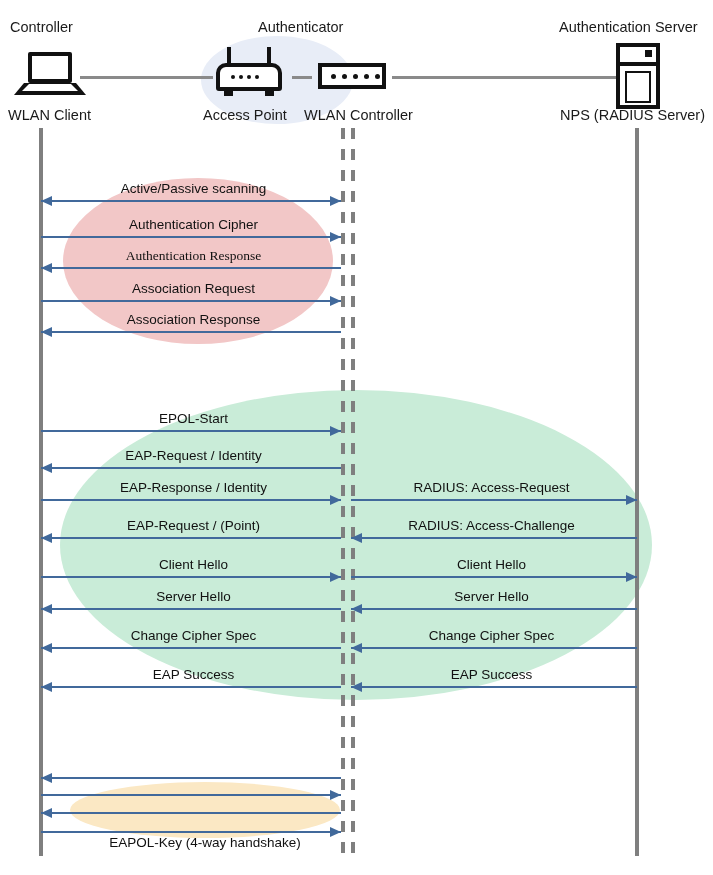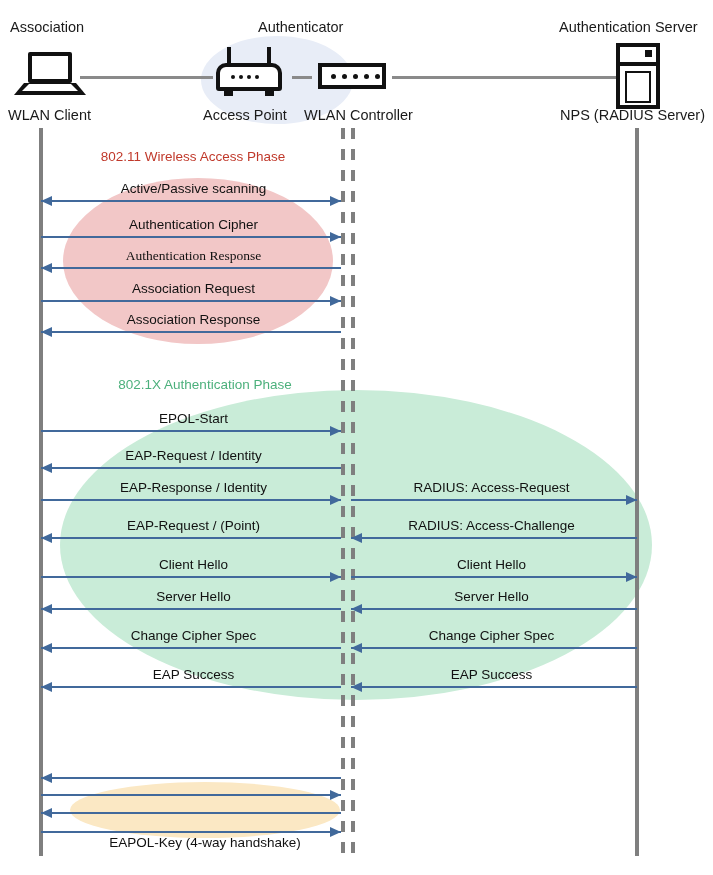--- a/index.html
+++ b/index.html
@@ -57,21 +57,21 @@
   .msg-label{position:absolute;font-size:13.5px;color:#111;text-align:center;white-space:nowrap;
      transform:translateX(-50%);}
 </style>
 </head>
 <body>
 
 <div id="canvas">
 
   <div class="auth-ellipse" style="left:201px;top:36px;width:152px;height:88px;"></div>
 
-  <div class="col-title" style="left:10px;top:19px;">Association</div>
+  <div class="col-title" style="left:10px;top:19px;">Controller</div>
   <div class="col-title" style="left:258px;top:19px;">Authenticator</div>
   <div class="col-title" style="left:559px;top:19px;">Authentication Server</div>
 
   <div class="wire" style="left:80px;top:76px;width:133px;"></div>
   <div class="wire" style="left:292px;top:76px;width:20px;"></div>
   <div class="wire" style="left:392px;top:76px;width:224px;"></div>
 
   <div class="icon" style="left:14px;top:52px;width:72px;height:44px;">
     <div class="laptop-screen"></div>
     <div class="laptop-base"></div>
@@ -117,22 +117,20 @@
 
   <div class="phase-ellipse" style="left:63px;top:178px;width:270px;height:166px;background:#f2c7c7;"></div>
   <div class="phase-ellipse" style="left:60px;top:390px;width:592px;height:310px;background:#c9ecd8;"></div>
   <div class="phase-ellipse" style="left:70px;top:782px;width:270px;height:56px;background:#fbe8c4;"></div>
 
   <div class="lifeline" style="left:39px;top:128px;height:728px;"></div>
   <div class="lifeline-dashed" style="left:341px;top:128px;height:728px;"></div>
   <div class="lifeline-dashed" style="left:351px;top:128px;height:728px;"></div>
   <div class="lifeline" style="left:635px;top:128px;height:728px;"></div>
 
-  <div class="phase-label" style="left:88px;top:147px;width:210px;color:#c0392b;">802.11 Wireless Access Phase</div>
-  <div class="phase-label" style="left:100px;top:375px;width:210px;color:#4cb07c;">802.1X Authentication Phase</div>
 
   <div id="messages">
       <div class="msg-line" style="left: 41px; top: 200px; width: 300px;"></div>
       <div class="arrow arrow-r" style="top: 196px; left: 330px;"></div>
       <div class="arrow arrow-l" style="top: 196px; left: 41px;"></div>
       <div class="msg-label" style="left: 193.5px; top: 181px;">Active/Passive scanning</div>
       <div class="msg-line" style="left: 41px; top: 236px; width: 300px;"></div>
       <div class="arrow arrow-r" style="top: 232px; left: 330px;"></div>
       <div class="msg-label" style="left: 193.5px; top: 217px;">Authentication Cipher</div>
       <div class="msg-line" style="left: 41px; top: 267px; width: 300px;"></div>

